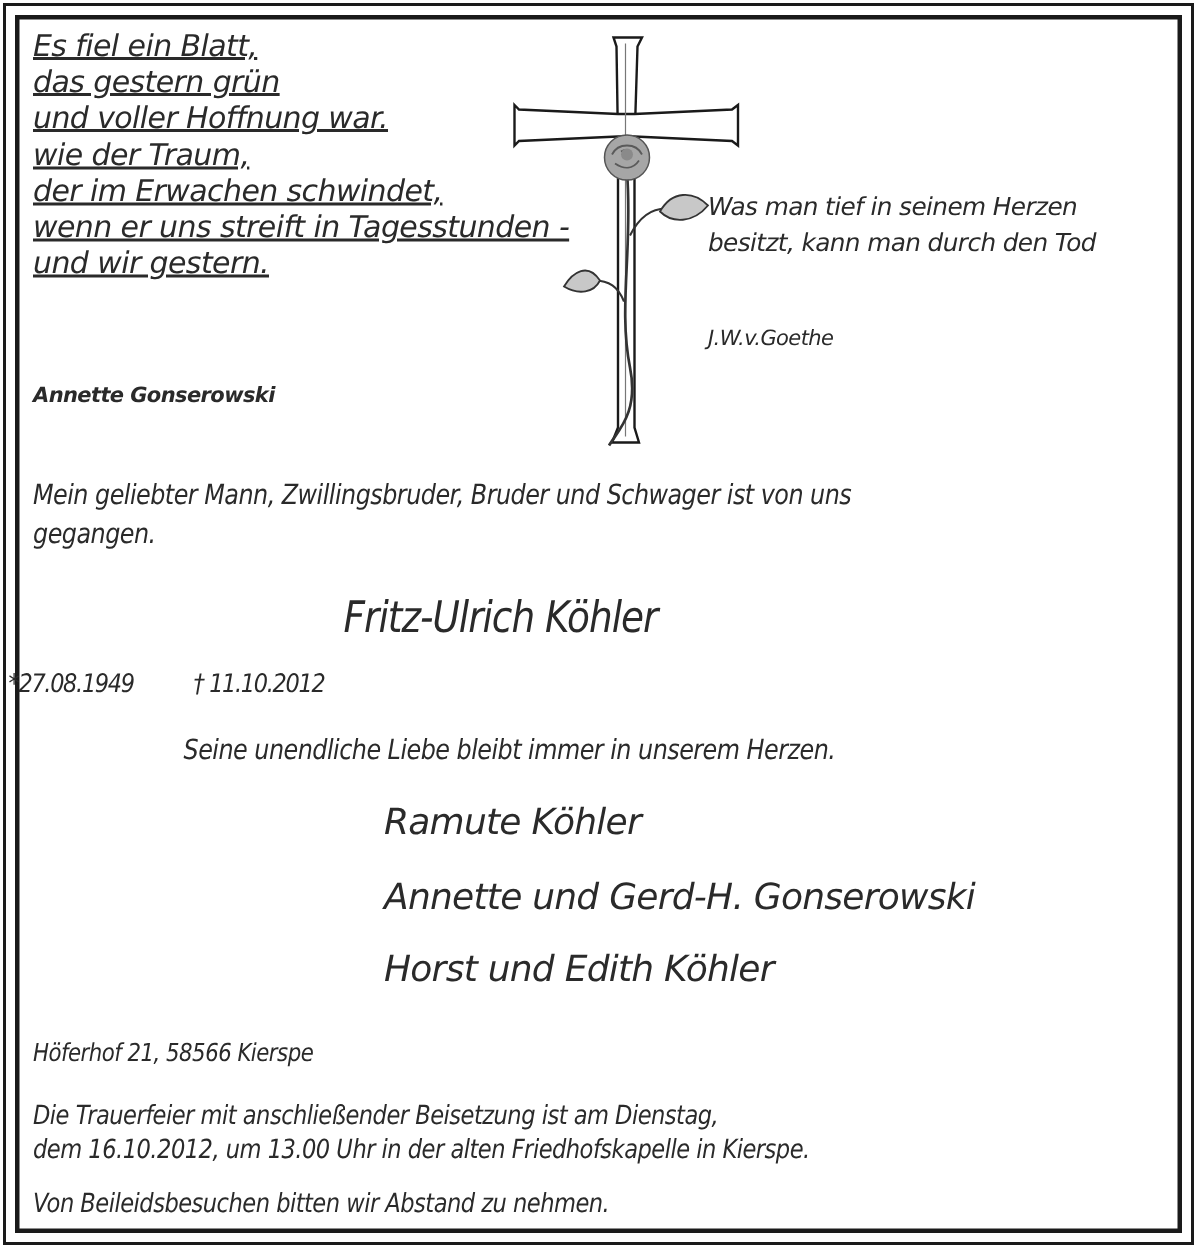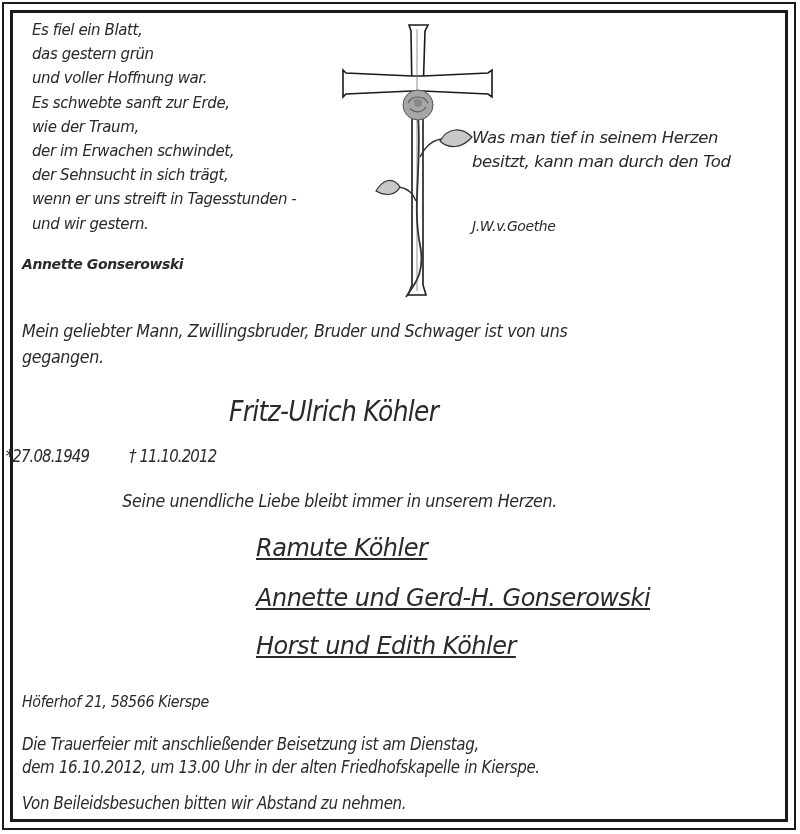--- a/index.html
+++ b/index.html
@@ -4,60 +4,58 @@
 <style>
   html, body { margin: 0; padding: 0; background: #ffffff; }
   body { width: 800px; height: 834px; position: relative; overflow: hidden;
          font-family: "DejaVu Sans", sans-serif; color: #2a2a2a; }
   .frame-outer { position: absolute; left: 2px; top: 2px; width: 794px; height: 828px;
                  border: 2px solid #1a1a1a; box-sizing: border-box; }
   .frame-inner { position: absolute; left: 10px; top: 10px; width: 778px; height: 812px;
                  border: 3px solid #1a1a1a; box-sizing: border-box; }
   .t { position: absolute; white-space: nowrap; font-style: italic;
        transform-origin: left top; letter-spacing: -0.4px; }
-  .poem { left: 32px; top: 18px; font-size: 15px; line-height: 24.2px; }
+  .poem { left: 22px; top: 18px; font-size: 20px; line-height: 24.2px; text-decoration: underline; }
   .poem div { white-space: nowrap; }
   .poem-author { left: 22px; top: 256px; font-size: 14px; font-weight: bold; }
   .quote { left: 472px; top: 126px; font-size: 16.5px; line-height: 24px; }
   .quote div { white-space: nowrap; }
   .quote-author { left: 472px; top: 218px; font-size: 14px; }
   .intro { left: 22px; top: 318px; font-size: 18.5px; line-height: 26px;
            transform: scaleX(0.86); }
   .intro div { white-space: nowrap; }
   .name { left: 0; width: 668px; text-align: center; top: 394px;
           font-size: 29px; letter-spacing: -0.8px; }
   .name span { display: inline-block; transform: scaleX(0.86); }
   .dates { left: 0; width: 800px; top: 446px; font-size: 17px;
            letter-spacing: -1px; }
   .dates span { display: inline-block; transform: scaleX(0.88); }
   .dates .gap { display: inline-block; width: 28px; }
   .motto { left: 0; width: 680px; text-align: center; top: 490px; font-size: 18.5px; }
   .motto span { display: inline-block; transform: scaleX(0.86); }
-  .mourners { left: 256px; font-size: 24px; letter-spacing: -0.5px; text-decoration: underline; }
+  .mourners { left: 256px; font-size: 24px; letter-spacing: -0.5px; }
   .m0 { top: 534px; } .m1 { top: 584px; } .m2 { top: 632px; }
   .address { left: 22px; top: 692px; font-size: 16.5px; transform: scaleX(0.86); }
   .funeral { left: 22px; top: 733px; font-size: 17.5px; line-height: 23px; transform: scaleX(0.86); }
   .funeral div { white-space: nowrap; }
   .closing { left: 22px; top: 793px; font-size: 17.5px; transform: scaleX(0.86); }
   .cross { position: absolute; left: 330px; top: 15px; width: 180px; height: 300px; }
 </style>
 </head>
 <body>
 
 <div class="frame-outer"></div>
 <div class="frame-inner"></div>
 
 <div class="t poem">
   <div>Es fiel ein Blatt,</div>
   <div>das gestern grün</div>
   <div>und voller Hoffnung war.</div>
-  <div>Es schwebte sanft zur Erde,</div>
   <div>wie der Traum,</div>
   <div>der im Erwachen schwindet,</div>
-  <div>der Sehnsucht in sich trägt,</div>
   <div>wenn er uns streift in Tagesstunden -</div>
   <div>und wir gestern.</div>
 </div>
 <div class="t poem-author">Annette Gonserowski</div>
 
 <svg class="cross" viewBox="0 0 180 300">
 
   <path d="M79 10 L98 10 L95 16 L93 80 L93 270 L96 280 L78 280 L82 270 L82 80 L81 16 Z" fill="#fff" stroke="#1a1a1a" stroke-width="1.6"></path>
 
   <path d="M13 55 L16 58 L82 61 L93 61 L158 58 L162 55 L162 82 L158 79 L93 76 L82 76 L16 79 L13 82 Z" fill="#fff" stroke="#1a1a1a" stroke-width="1.6"></path>

